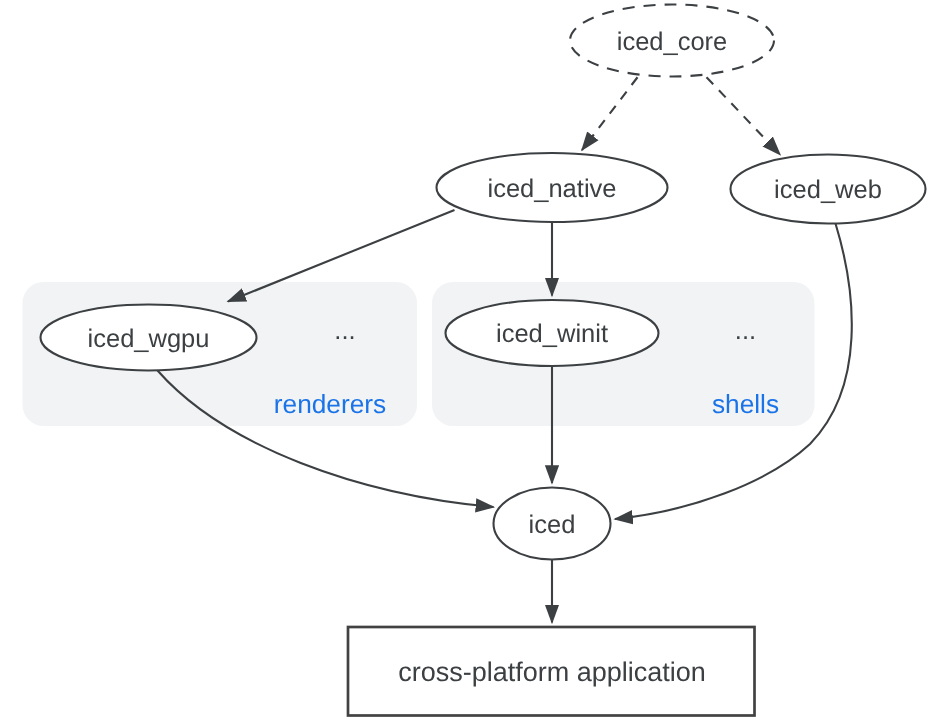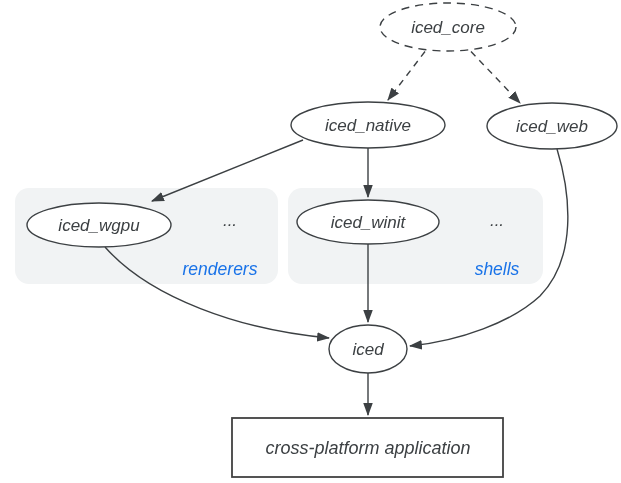--- a/index.html
+++ b/index.html
@@ -2,21 +2,20 @@
 <html><head>
 <meta charset="utf-8">
 <style>
   html, body { margin: 0; padding: 0; background: #ffffff; }
   .canvas {
     position: relative;
     width: 621px;
     height: 483px;
     background: #ffffff;
     overflow: hidden;
-    font-style: italic;
   }
   svg text {
     font-family: "Liberation Sans", sans-serif;
     fill: #3c4043;
   }
   .node-label {
     font-size: 17px;
     text-anchor: middle;
   }
   .app-label {

